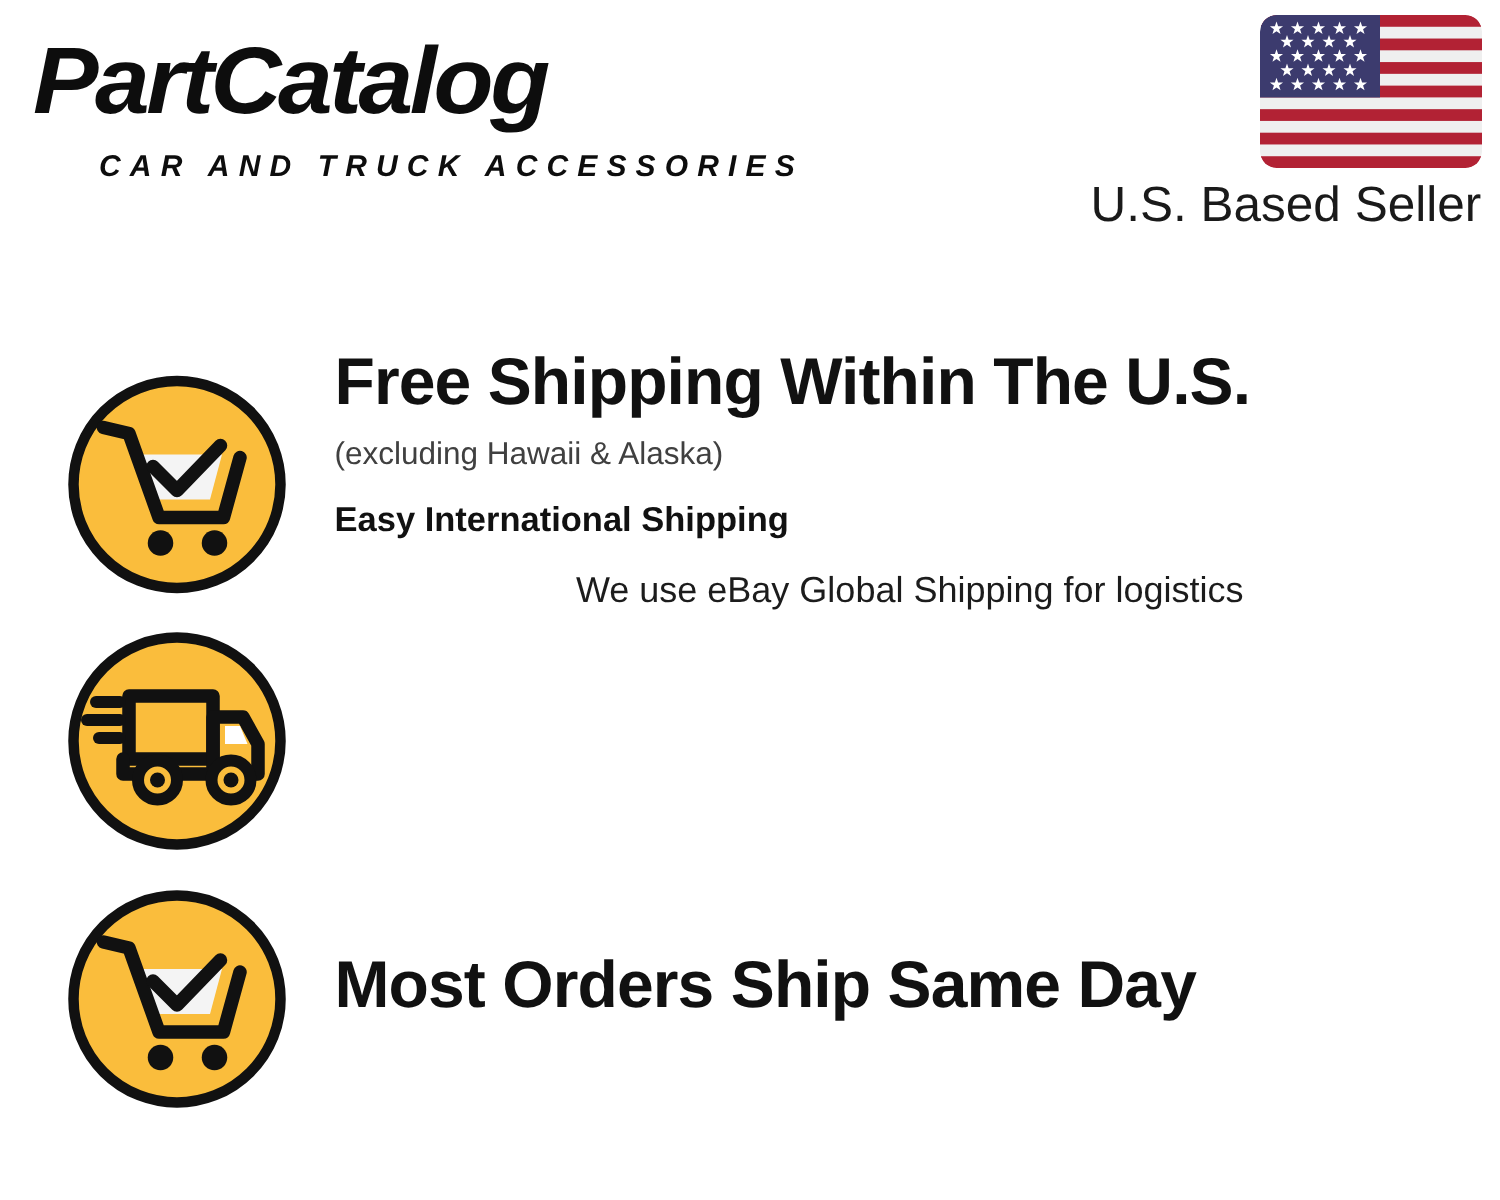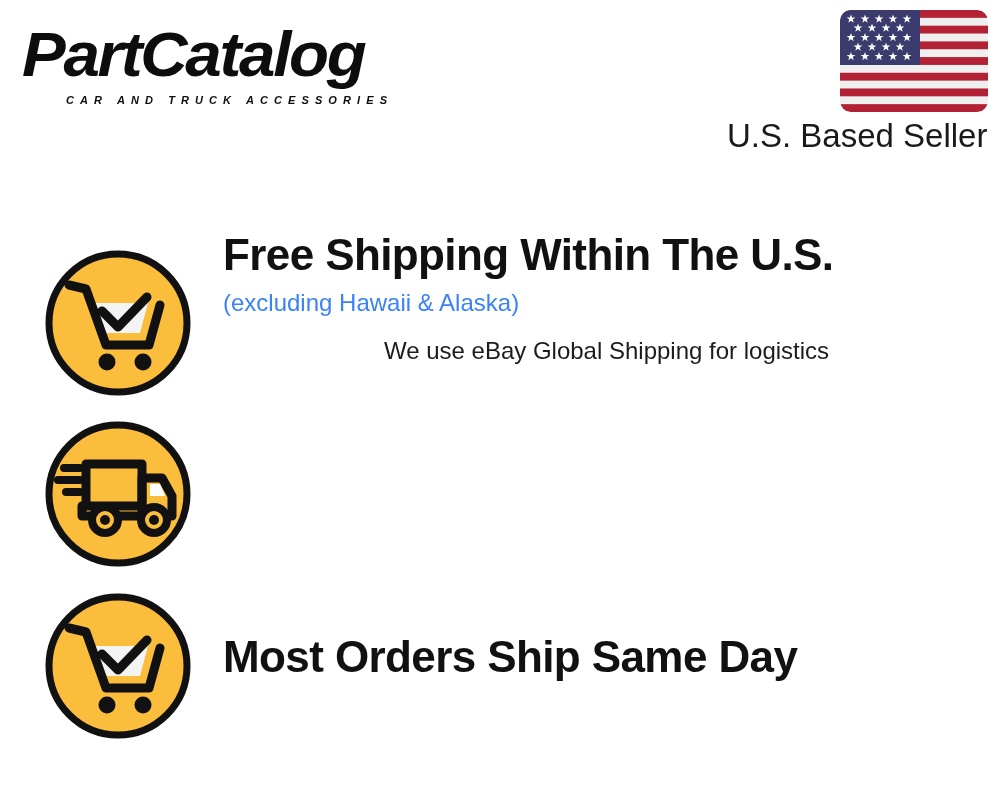--- a/index.html
+++ b/index.html
@@ -41,26 +41,26 @@
     letter-spacing: -2.2px;
     color: #0d0d0d;
     white-space: nowrap;
     transform: scaleX(1.04);
     transform-origin: left center;
   }
   #brand-tagline {
     font-family: "Liberation Sans", sans-serif;
     font-weight: 700;
     font-style: italic;
-    font-size: 11px;
+    font-size: 20px;
     line-height: 16px;
     letter-spacing: 6.1px;
     color: #0d0d0d;
     white-space: nowrap;
-    margin-top: 6px;
+    margin-top: 17px;
     margin-left: 44px;
   }
 
   
   #flag-wrap {
     position: absolute;
     left: 840px;
     top: 10px;
     width: 148px;
     height: 102px;
@@ -128,23 +128,23 @@
     font-size: 44px;
     line-height: 50px;
     letter-spacing: -0.6px;
     color: #111111;
     white-space: nowrap;
     margin: 0;
   }
   .subline {
     font-family: "Liberation Sans", sans-serif;
     font-weight: 400;
-    font-size: 24px;
+    font-size: 21px;
     line-height: 30px;
-    color: #3b82f6;
+    color: #404040;
     white-space: nowrap;
     margin: 8px 0 0 0;
   }
   .subline-strong {
     font-family: "Liberation Sans", sans-serif;
     font-weight: 700;
     font-size: 23px;
     line-height: 29px;
     color: #111111;
     white-space: nowrap;
@@ -243,20 +243,21 @@
 
         <path d="M58 62 L74 78 L103 48" fill="none" stroke="#111111" stroke-width="9" stroke-linecap="round" stroke-linejoin="round"></path>
 
         <circle cx="63" cy="113" r="8.5" fill="#111111"></circle>
         <circle cx="99" cy="113" r="8.5" fill="#111111"></circle>
       </svg>
     </div>
     <div class="feature-text">
       <div class="headline">Free Shipping Within The U.S.</div>
       <div class="subline">(excluding Hawaii &amp; Alaska)</div>
+      <div class="subline-strong">Easy International Shipping</div>
       <div class="subline-plain">We use eBay Global Shipping for logistics</div>
     </div>
   </div>
 
   <div class="feature-row" id="row-1">
     <div class="badge">
       <svg viewBox="0 0 148 148" xmlns="http://www.w3.org/2000/svg">
         <circle cx="74" cy="74" r="69" fill="#FABD3C" stroke="#111111" stroke-width="7"></circle>
 
         <rect x="42" y="44" width="56" height="42" fill="none" stroke="#111111" stroke-width="9" stroke-linejoin="round"></rect>

